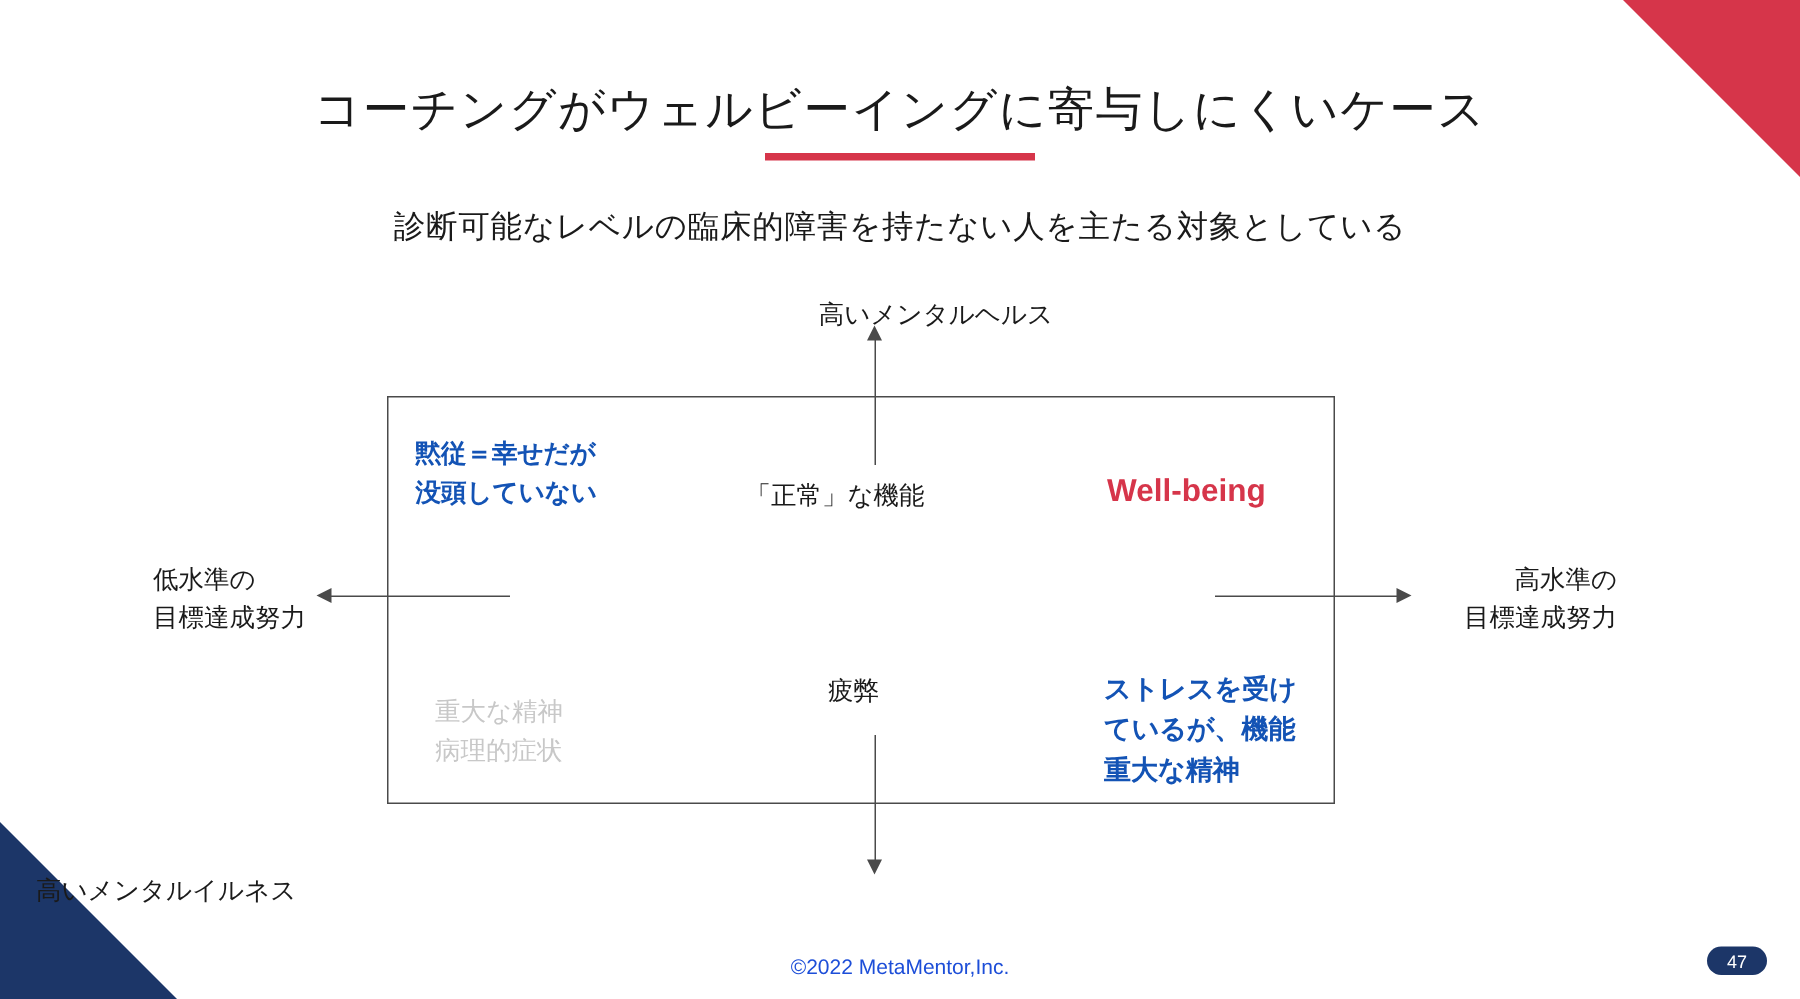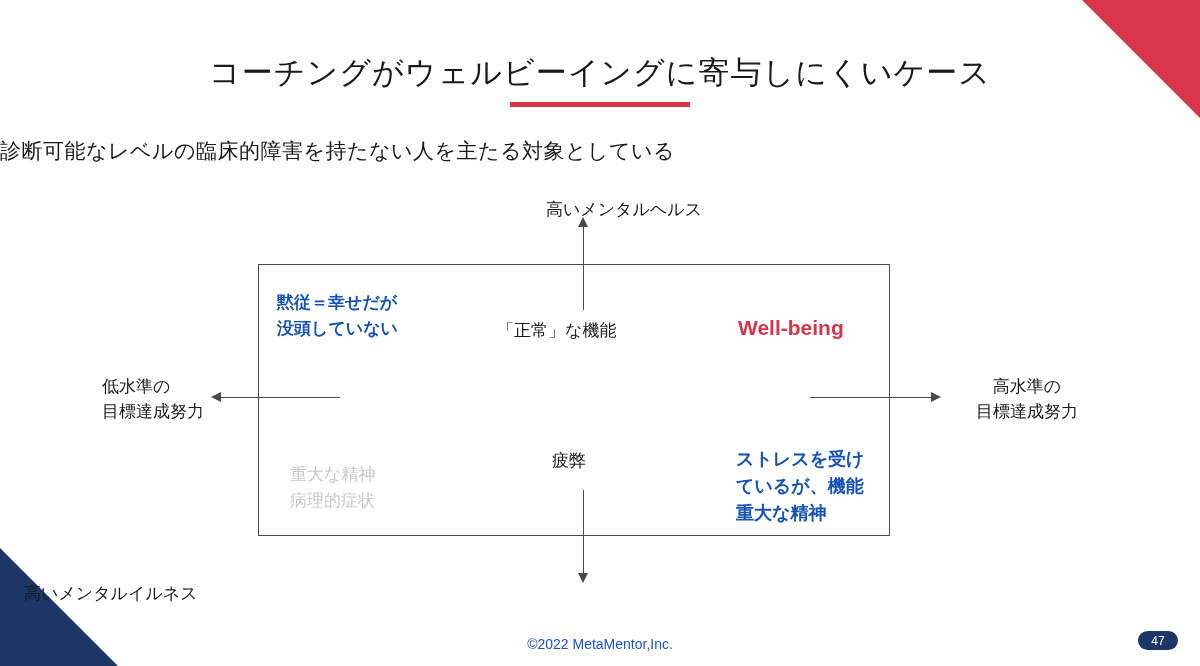--- a/index.html
+++ b/index.html
@@ -57,21 +57,21 @@
     left: 510px;
     width: 180px;
     height: 5px;
     background: #d6354a;
   }
   .subtitle {
     position: absolute;
     top: 137px;
     left: 0;
     width: 1200px;
-    text-align: left;
+    text-align: center;
     font-size: 21px;
     color: #1a1a1a;
     letter-spacing: 0.5px;
   }
   
   .diagram {
     position: absolute;
     top: 190px;
     left: 0;
     width: 1200px;
@@ -98,21 +98,21 @@
     text-align: left;
   }
   .lbl-left {
     top: 185px;
     left: 78px;
     text-align: left;
   }
   .lbl-right {
     top: 185px;
     left: 952px;
-    text-align: center;
+    text-align: right;
   }
   .box {
     position: absolute;
     left: 258px;
     top: 74px;
     width: 632px;
     height: 272px;
     border: 1px solid #4a4a4a;
     box-sizing: border-box;
     background: transparent;

